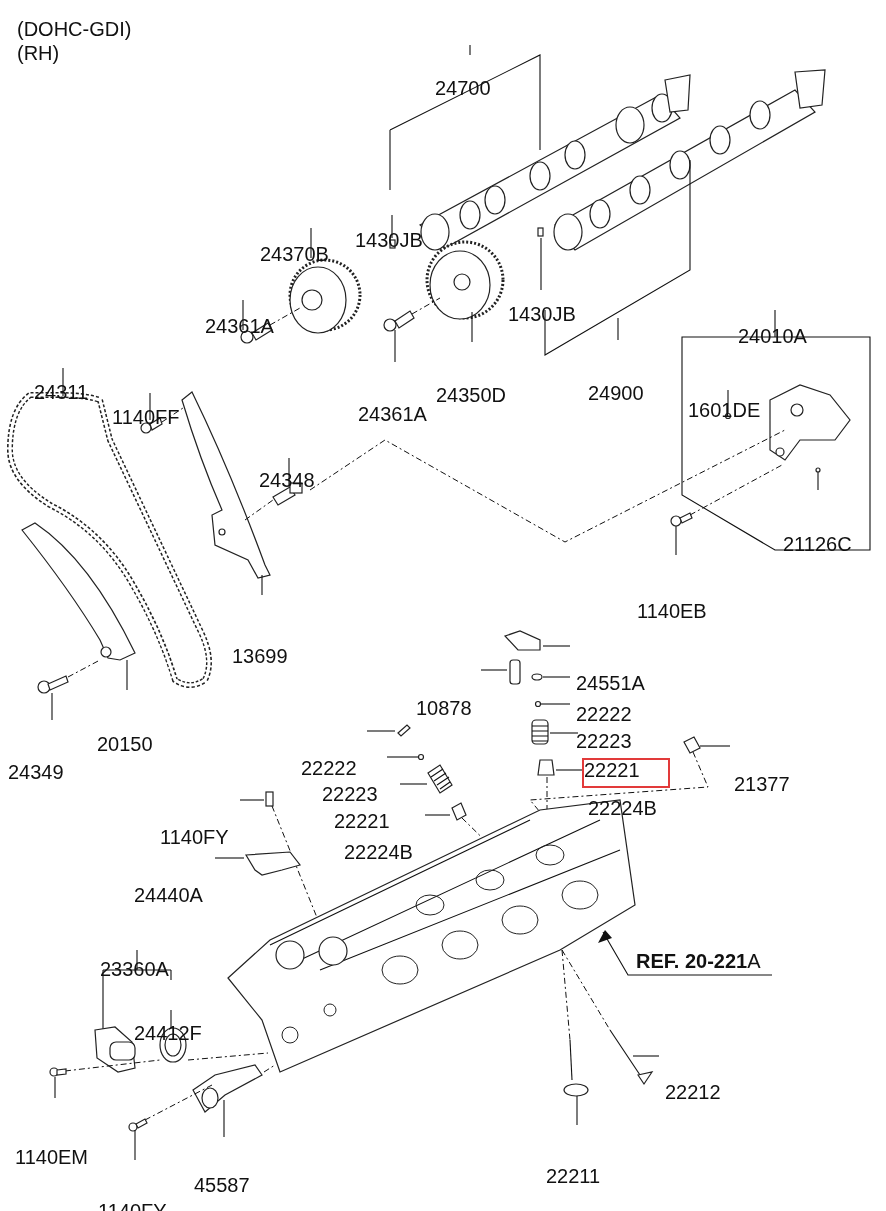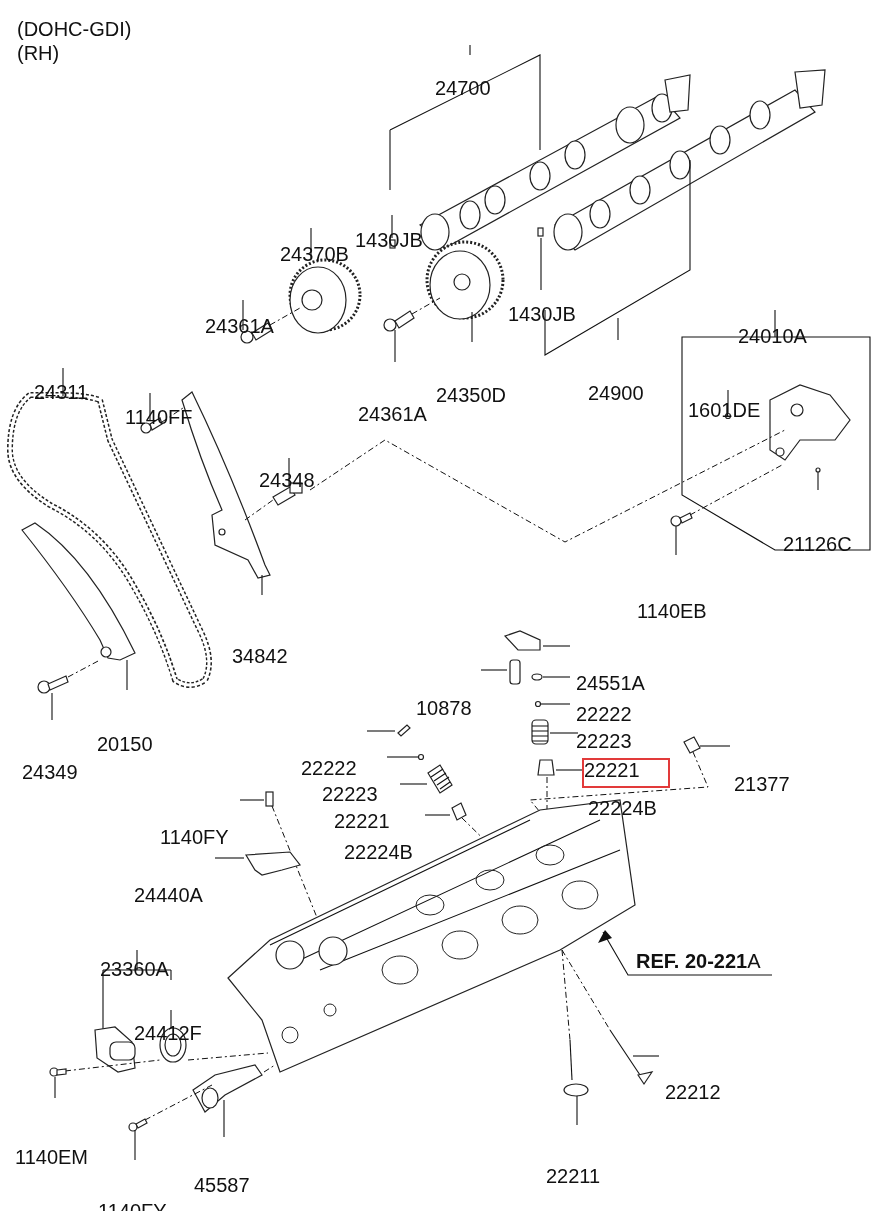--- a/index.html
+++ b/index.html
@@ -245,36 +245,36 @@
     </g>
     <path class="dash" d="M562 950 L610 1030"></path>
     <path class="ln" d="M633 1056 L659 1056"></path>
   </svg>
 
   <div class="hdr" style="left:17px;top:18px">(DOHC-GDI)</div>
   <div class="hdr" style="left:17px;top:42px">(RH)</div>
 
   <div class="lbl" style="left:435px;top:42px">24700</div>
   <div class="lbl" style="left:355px;top:194px">1430JB</div>
-  <div class="lbl" style="left:280px;top:208px">24370B</div>
+  <div class="lbl" style="left:260px;top:208px">24370B</div>
   <div class="lbl" style="left:205px;top:280px">24361A</div>
   <div class="lbl" style="left:508px;top:268px">1430JB</div>
   <div class="lbl" style="left:436px;top:349px">24350D</div>
   <div class="lbl" style="left:358px;top:368px">24361A</div>
   <div class="lbl" style="left:588px;top:347px">24900</div>
   <div class="lbl" style="left:738px;top:290px">24010A</div>
   <div class="lbl" style="left:688px;top:364px">1601DE</div>
   <div class="lbl" style="left:783px;top:498px">21126C</div>
   <div class="lbl" style="left:637px;top:565px">1140EB</div>
   <div class="lbl" style="left:34px;top:346px">24311</div>
-  <div class="lbl" style="left:125px;top:371px">1140FF</div>
+  <div class="lbl" style="left:112px;top:371px">1140FF</div>
   <div class="lbl" style="left:259px;top:434px">24348</div>
-  <div class="lbl" style="left:232px;top:610px">34842</div>
+  <div class="lbl" style="left:232px;top:610px">13699</div>
   <div class="lbl" style="left:97px;top:698px">20150</div>
-  <div class="lbl" style="left:22px;top:726px">24349</div>
+  <div class="lbl" style="left:8px;top:726px">24349</div>
   <div class="lbl" style="left:576px;top:637px">24551A</div>
   <div class="lbl" style="left:416px;top:662px">10878</div>
   <div class="lbl" style="left:576px;top:668px">22222</div>
   <div class="lbl" style="left:576px;top:695px">22223</div>
   <div class="lbl" style="left:584px;top:724px">22221</div>
 
   <div class="hl" style="left:582px;top:758px;width:84px;height:26px"></div>
   <div class="lbl" style="left:588px;top:762px">22224B</div>
 
   <div class="lbl" style="left:734px;top:738px">21377</div>

